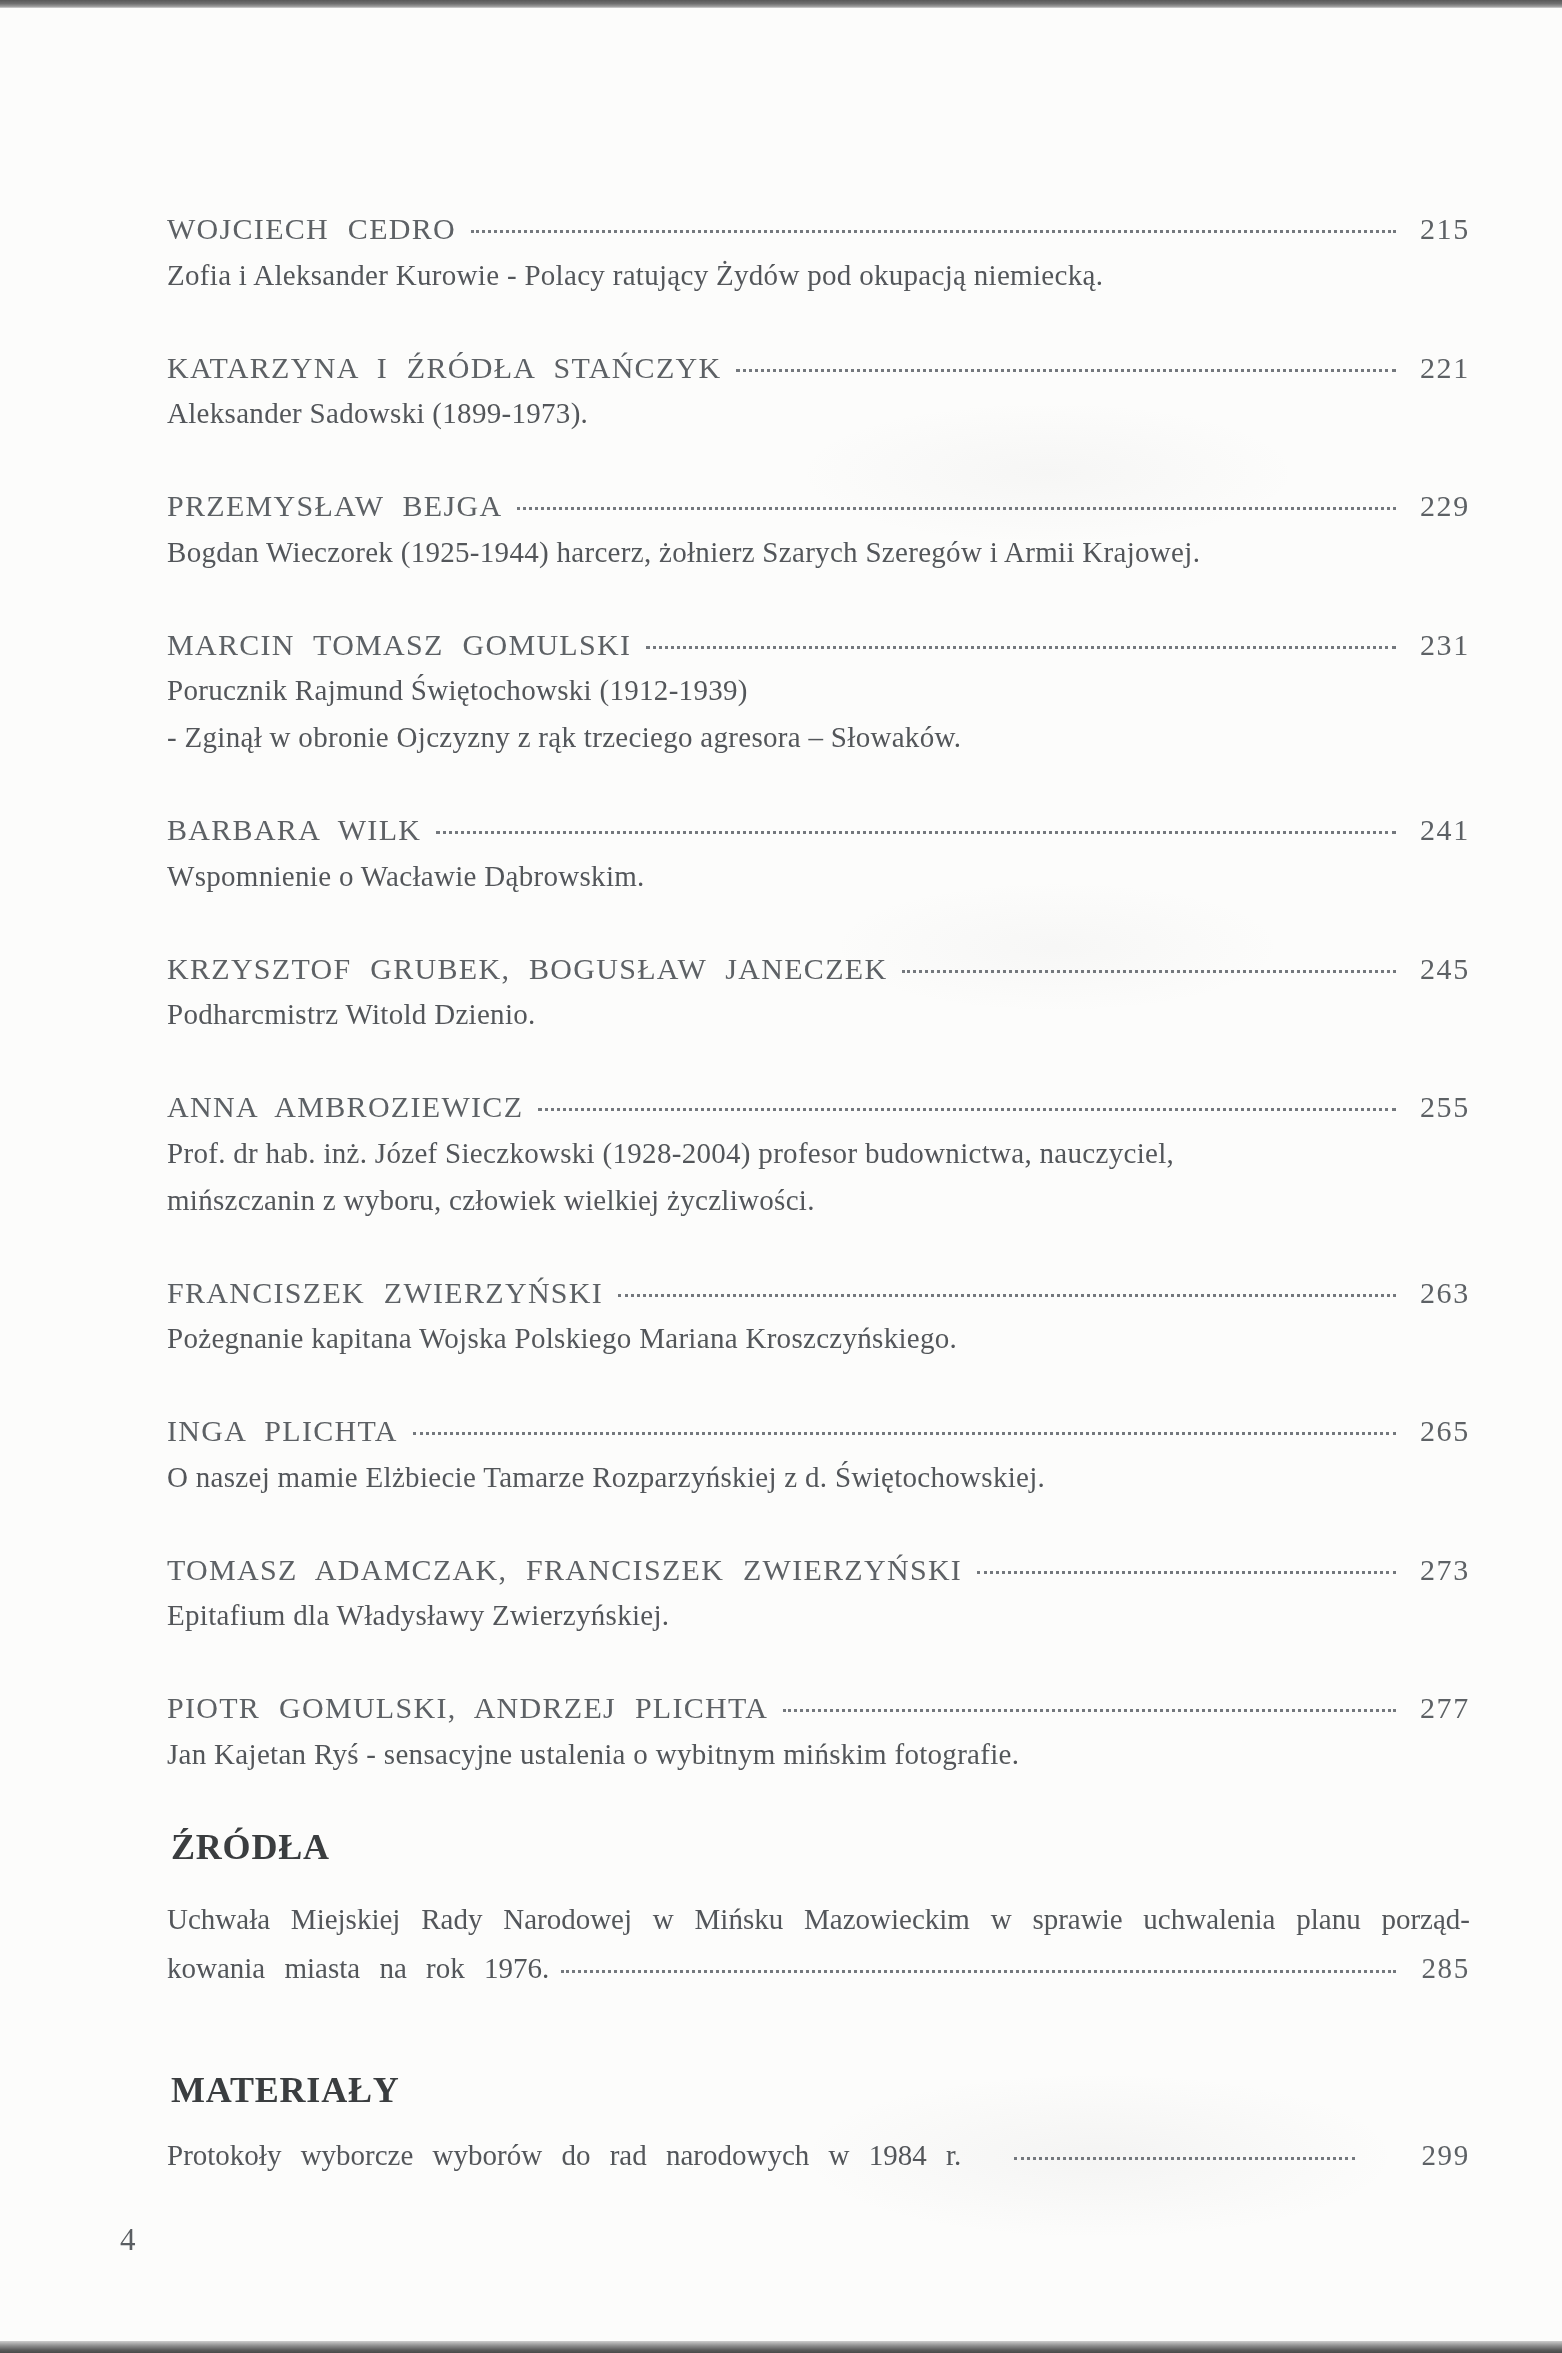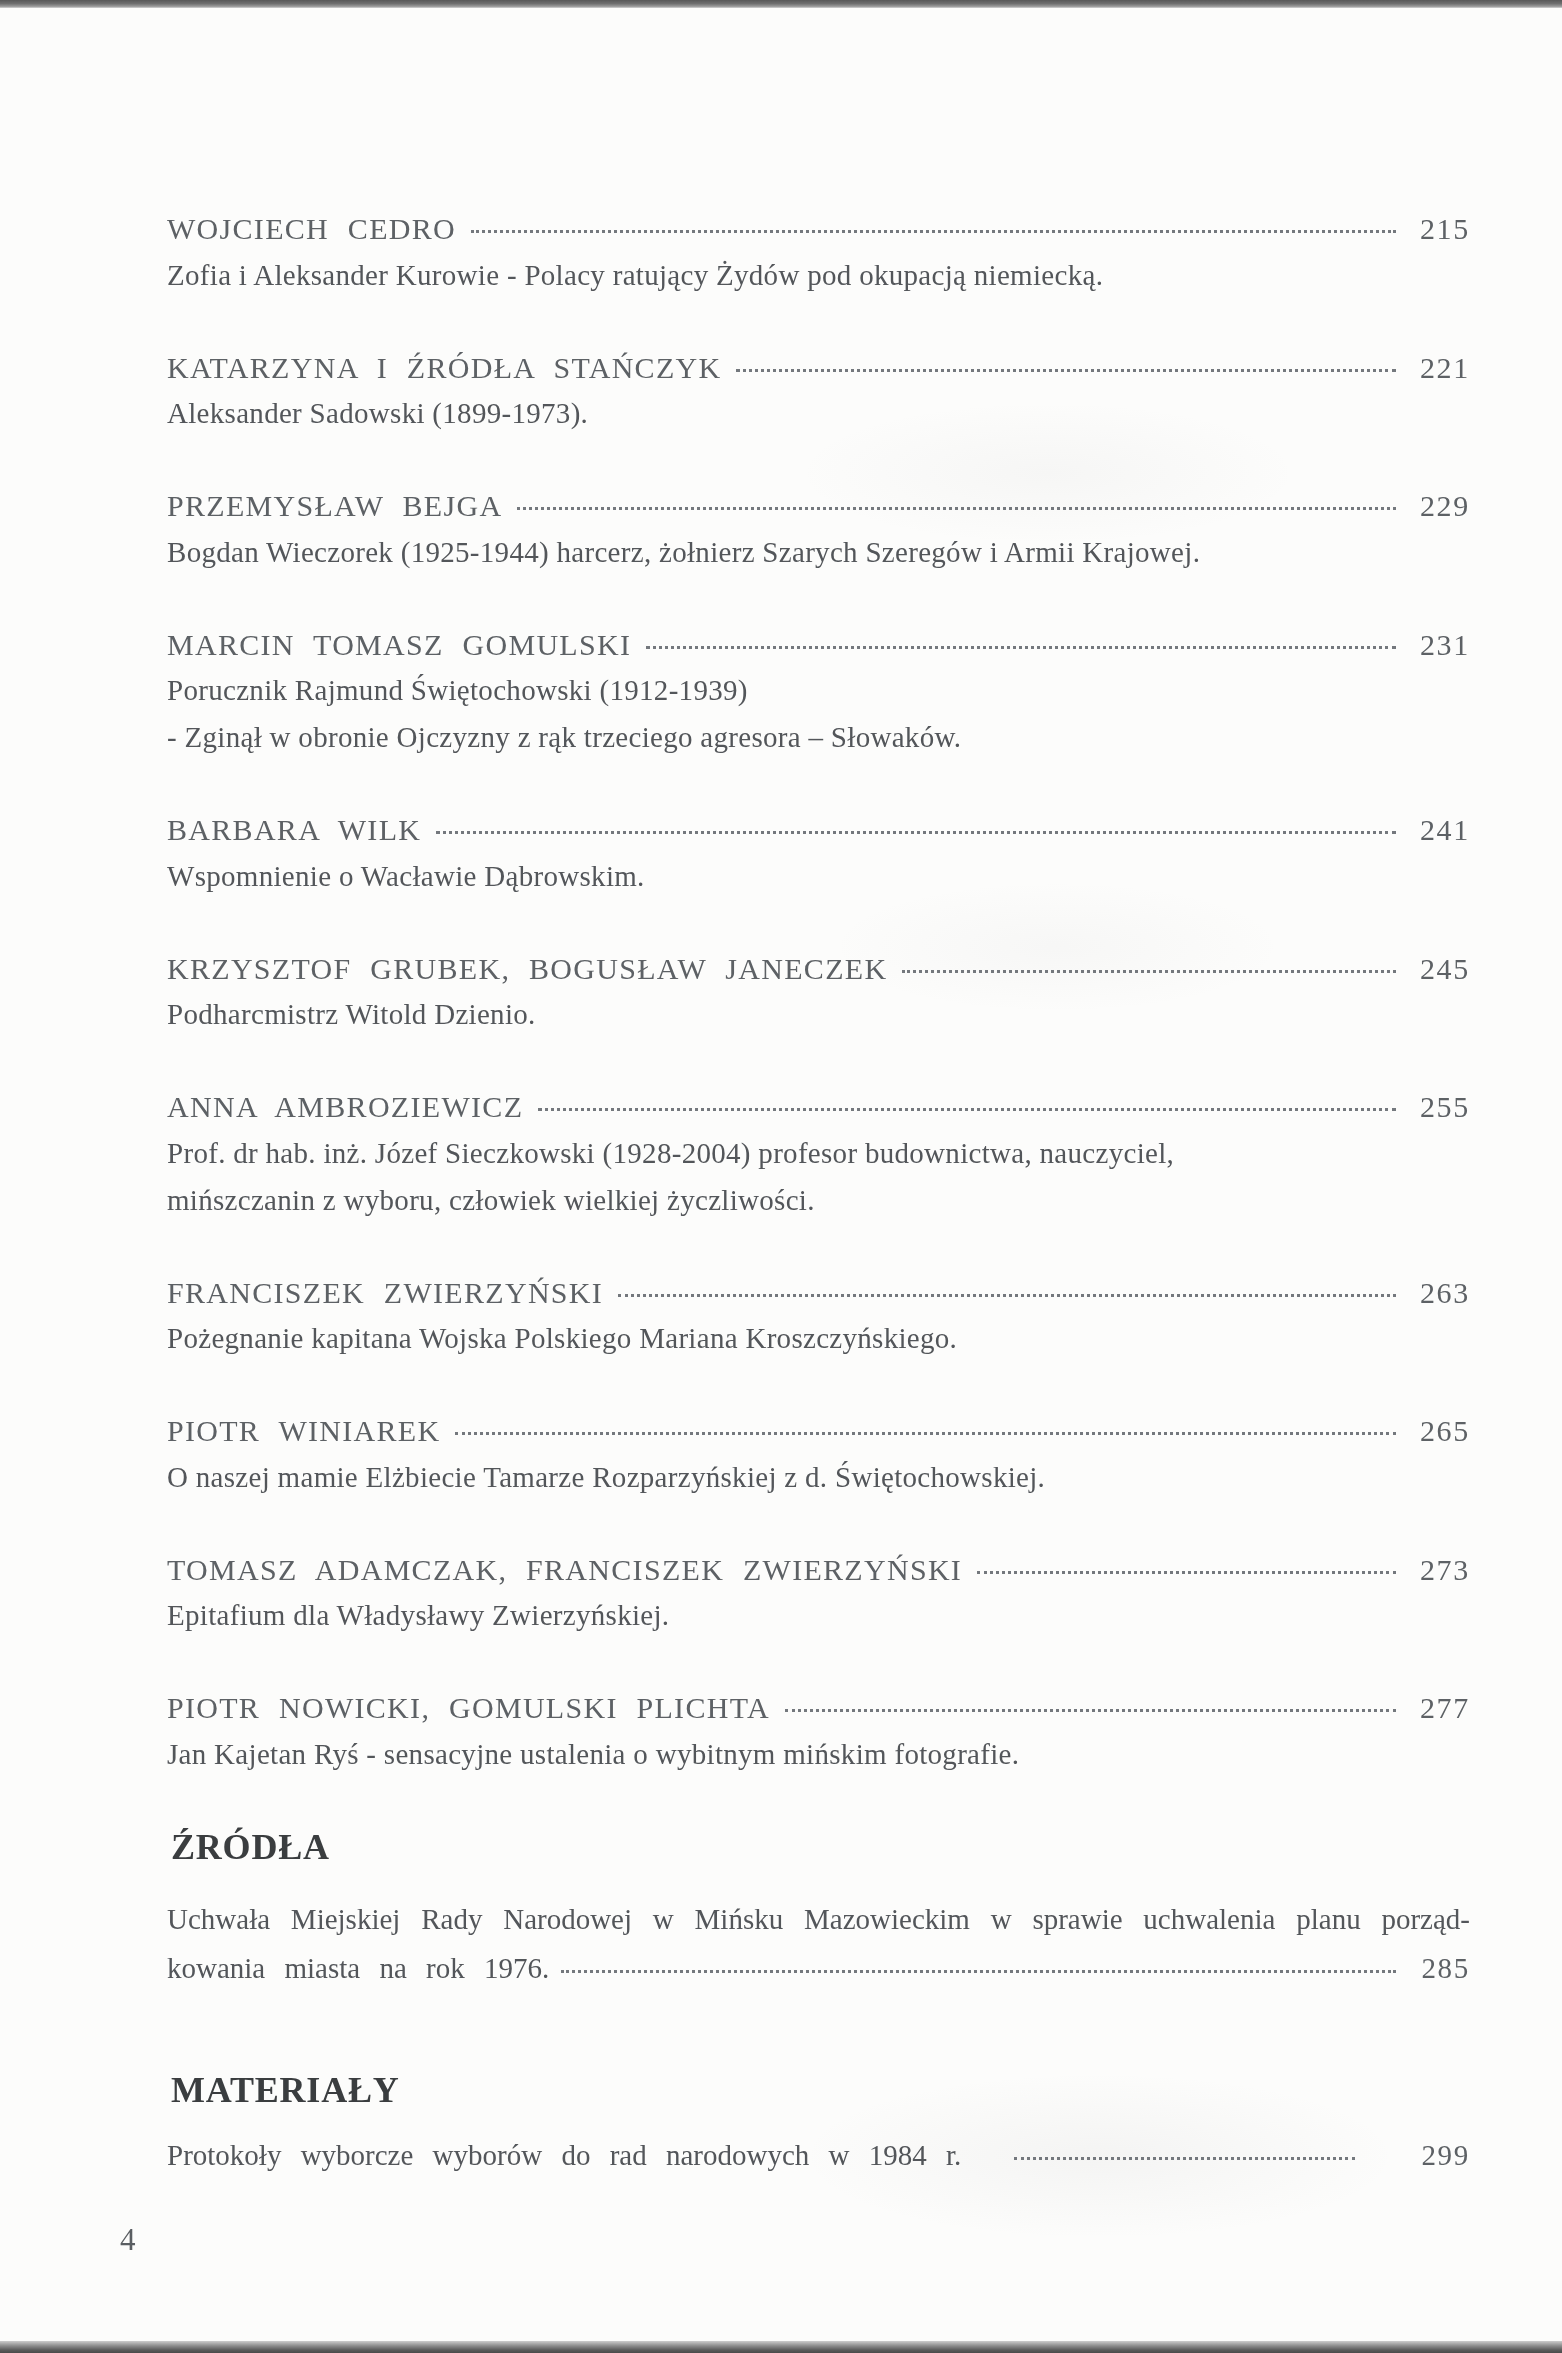--- a/index.html
+++ b/index.html
@@ -181,37 +181,37 @@
         <div class="entry">
           <div class="entry-row">
             <span class="title">FRANCISZEK ZWIERZYŃSKI</span>
             <span class="leader"></span>
             <span class="pg">263</span>
           </div>
           <div class="sub">Pożegnanie kapitana Wojska Polskiego Mariana Kroszczyńskiego.</div>
         </div>
         <div class="entry">
           <div class="entry-row">
-            <span class="title">PIOTR WINIAREK</span>
+            <span class="title">INGA PLICHTA</span>
             <span class="leader"></span>
             <span class="pg">265</span>
           </div>
           <div class="sub">O naszej mamie Elżbiecie Tamarze Rozparzyńskiej z d. Świętochowskiej.</div>
         </div>
         <div class="entry">
           <div class="entry-row">
             <span class="title">TOMASZ ADAMCZAK, FRANCISZEK ZWIERZYŃSKI</span>
             <span class="leader"></span>
             <span class="pg">273</span>
           </div>
           <div class="sub">Epitafium dla Władysławy Zwierzyńskiej.</div>
         </div>
         <div class="entry">
           <div class="entry-row">
-            <span class="title">PIOTR NOWICKI, GOMULSKI PLICHTA</span>
+            <span class="title">PIOTR GOMULSKI, ANDRZEJ PLICHTA</span>
             <span class="leader"></span>
             <span class="pg">277</span>
           </div>
           <div class="sub">Jan Kajetan Ryś - sensacyjne ustalenia o wybitnym mińskim fotografie.</div>
         </div>
       </div>
 
     <section class="section section-zrodla">
       <h2 class="section-heading">ŹRÓDŁA</h2>
       <p class="section-par">

